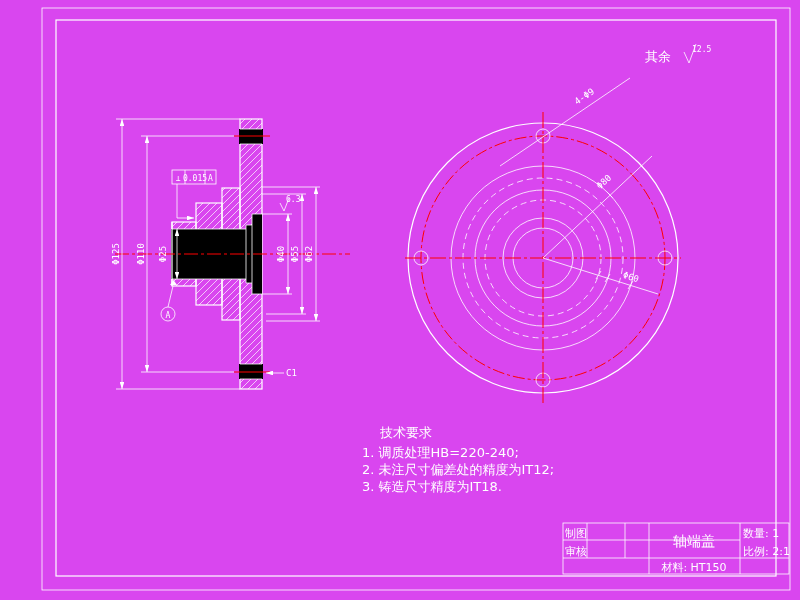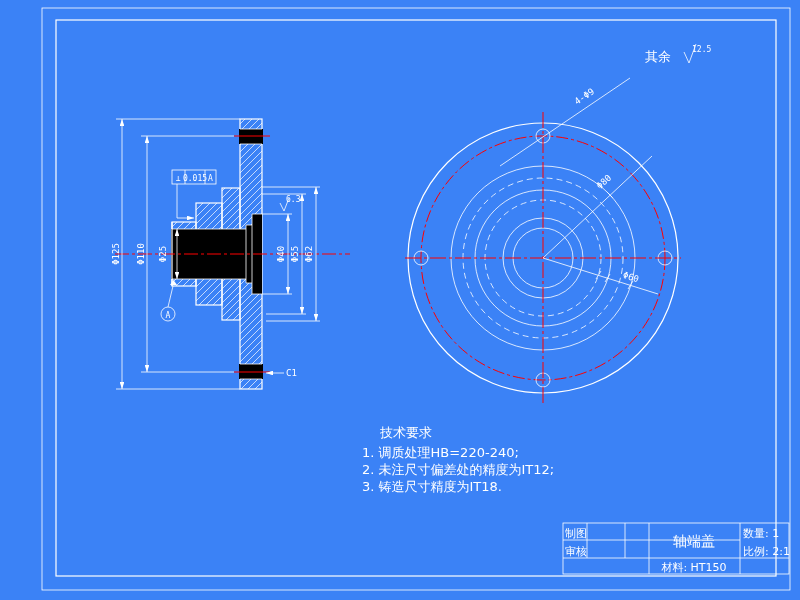--- a/index.html
+++ b/index.html
@@ -1,16 +1,16 @@
 <!DOCTYPE html>
 <html><head>
 <meta charset="utf-8">
 <style>
   html,body{margin:0;padding:0;background:#000;width:800px;height:600px;overflow:hidden;}
-  #stage{position:relative;width:800px;height:600px;background:#3b82f6;}
+  #stage{position:relative;width:800px;height:600px;background:#d946ef;}
   svg{position:absolute;left:0;top:0;}
   text{fill:#fff;font-family:"DejaVu Sans","Liberation Sans",sans-serif;}
   .dimtxt{font-family:"DejaVu Sans Mono","Liberation Mono",monospace;font-size:9px;}
   .smalltxt{font-family:"DejaVu Sans Mono","Liberation Mono",monospace;font-size:8px;}
   .cjk{font-size:13px;}
   .thin{stroke:#fff;stroke-width:0.8;fill:none;}
   .med{stroke:#fff;stroke-width:1.2;fill:none;}
   .red{stroke:#ff0000;stroke-width:1;fill:none;}
 </style>
 </head>

